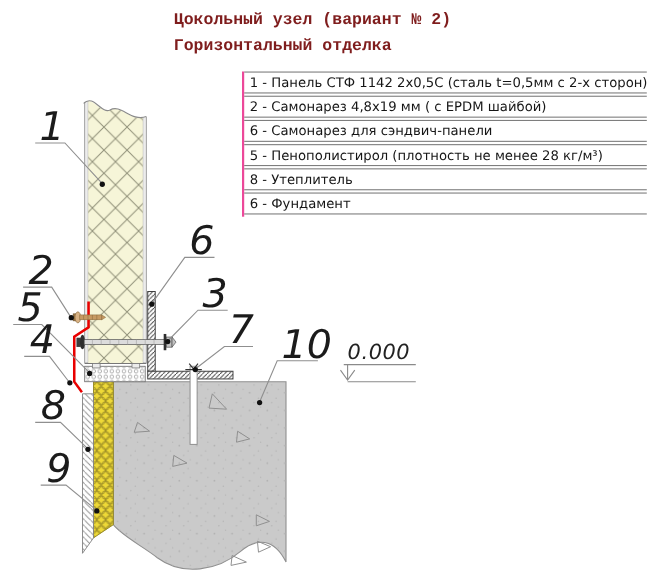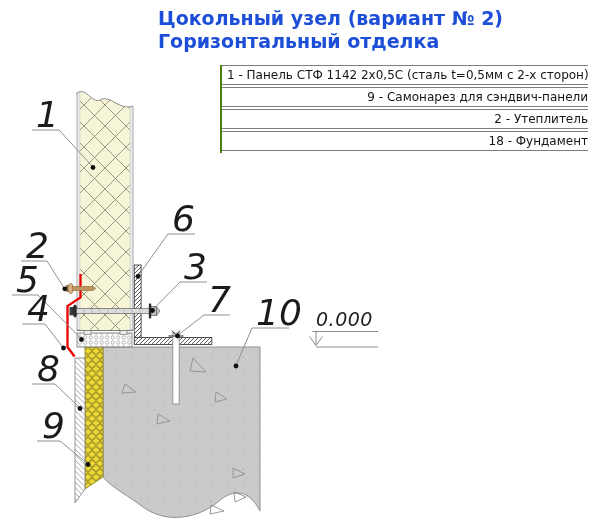--- a/index.html
+++ b/index.html
@@ -1,45 +1,47 @@
 <!DOCTYPE html>
 <html><head>
 <meta charset="utf-8">
 <style>
   html,body{margin:0;padding:0;background:#ffffff;}
   #stage{position:relative;width:600px;height:522px;background:#fff;overflow:hidden;
          font-family:"DejaVu Sans","Liberation Sans",sans-serif;}
   
-  .title{position:absolute;left:158px;top:7px;color:#1d4ed8;font-size:19px;
-         font-weight:600;line-height:23px;white-space:nowrap;}
+  .title{position:absolute;left:158px;top:7px;color:#7f1d1d;font-size:15px;
+         font-weight:600;line-height:23px;white-space:nowrap;font-family:Liberation Mono, monospace;}
   
-  .legend{position:absolute;left:220px;top:65px;width:366px;border-left:2px solid #4d7c0f;text-align:right;}
+  .legend{position:absolute;left:220px;top:65px;width:366px;border-left:2px solid #ec4899;}
   .legend .row{box-sizing:border-box;height:20px;margin-bottom:2px;
                border-top:1px solid #7e7e7e;border-bottom:1px solid #7e7e7e;
                padding:1px 0 0 5px;font-size:12px;line-height:17px;color:#151515;
                white-space:nowrap;overflow:hidden;}
   svg{position:absolute;left:0;top:0;}
   .callout-num{font-style:italic;font-size:36px;fill:#1b1b1b;}
   .lvl-txt{font-style:italic;font-size:19px;fill:#222;letter-spacing:.5px;}
 </style>
 </head>
 <body>
 
 <div id="stage">
 
   <div class="title">
     <div>Цокольный узел (вариант № 2)</div>
     <div>Горизонтальный отделка</div>
   </div>
 
   <div class="legend">
     <div class="row">1 - Панель СТФ 1142 2х0,5С (сталь t=0,5мм с 2-х сторон)</div>
-    <div class="row">9 - Самонарез для сэндвич-панели</div>
-    <div class="row">2 - Утеплитель</div>
-    <div class="row">18 - Фундамент</div>
+    <div class="row">2 - Самонарез 4,8х19 мм ( с EPDM шайбой)</div>
+    <div class="row">6 - Самонарез для сэндвич-панели</div>
+    <div class="row">5 - Пенополистирол (плотность не менее 28 кг/м³)</div>
+    <div class="row">8 - Утеплитель</div>
+    <div class="row">6 - Фундамент</div>
   </div>
 
   <svg width="600" height="522" viewBox="0 0 600 522">
     <defs>
       <pattern id="pat-core" width="21" height="21" patternUnits="userSpaceOnUse">
         <path d="M0,0 L21,21 M21,0 L0,21" stroke="#8f8f78" stroke-width="0.9" fill="none"></path>
       </pattern>
       <pattern id="pat-angle" width="4" height="4" patternUnits="userSpaceOnUse">
         <path d="M0,4 L4,0" stroke="#3c3c3c" stroke-width="0.85" fill="none"></path>
       </pattern>

